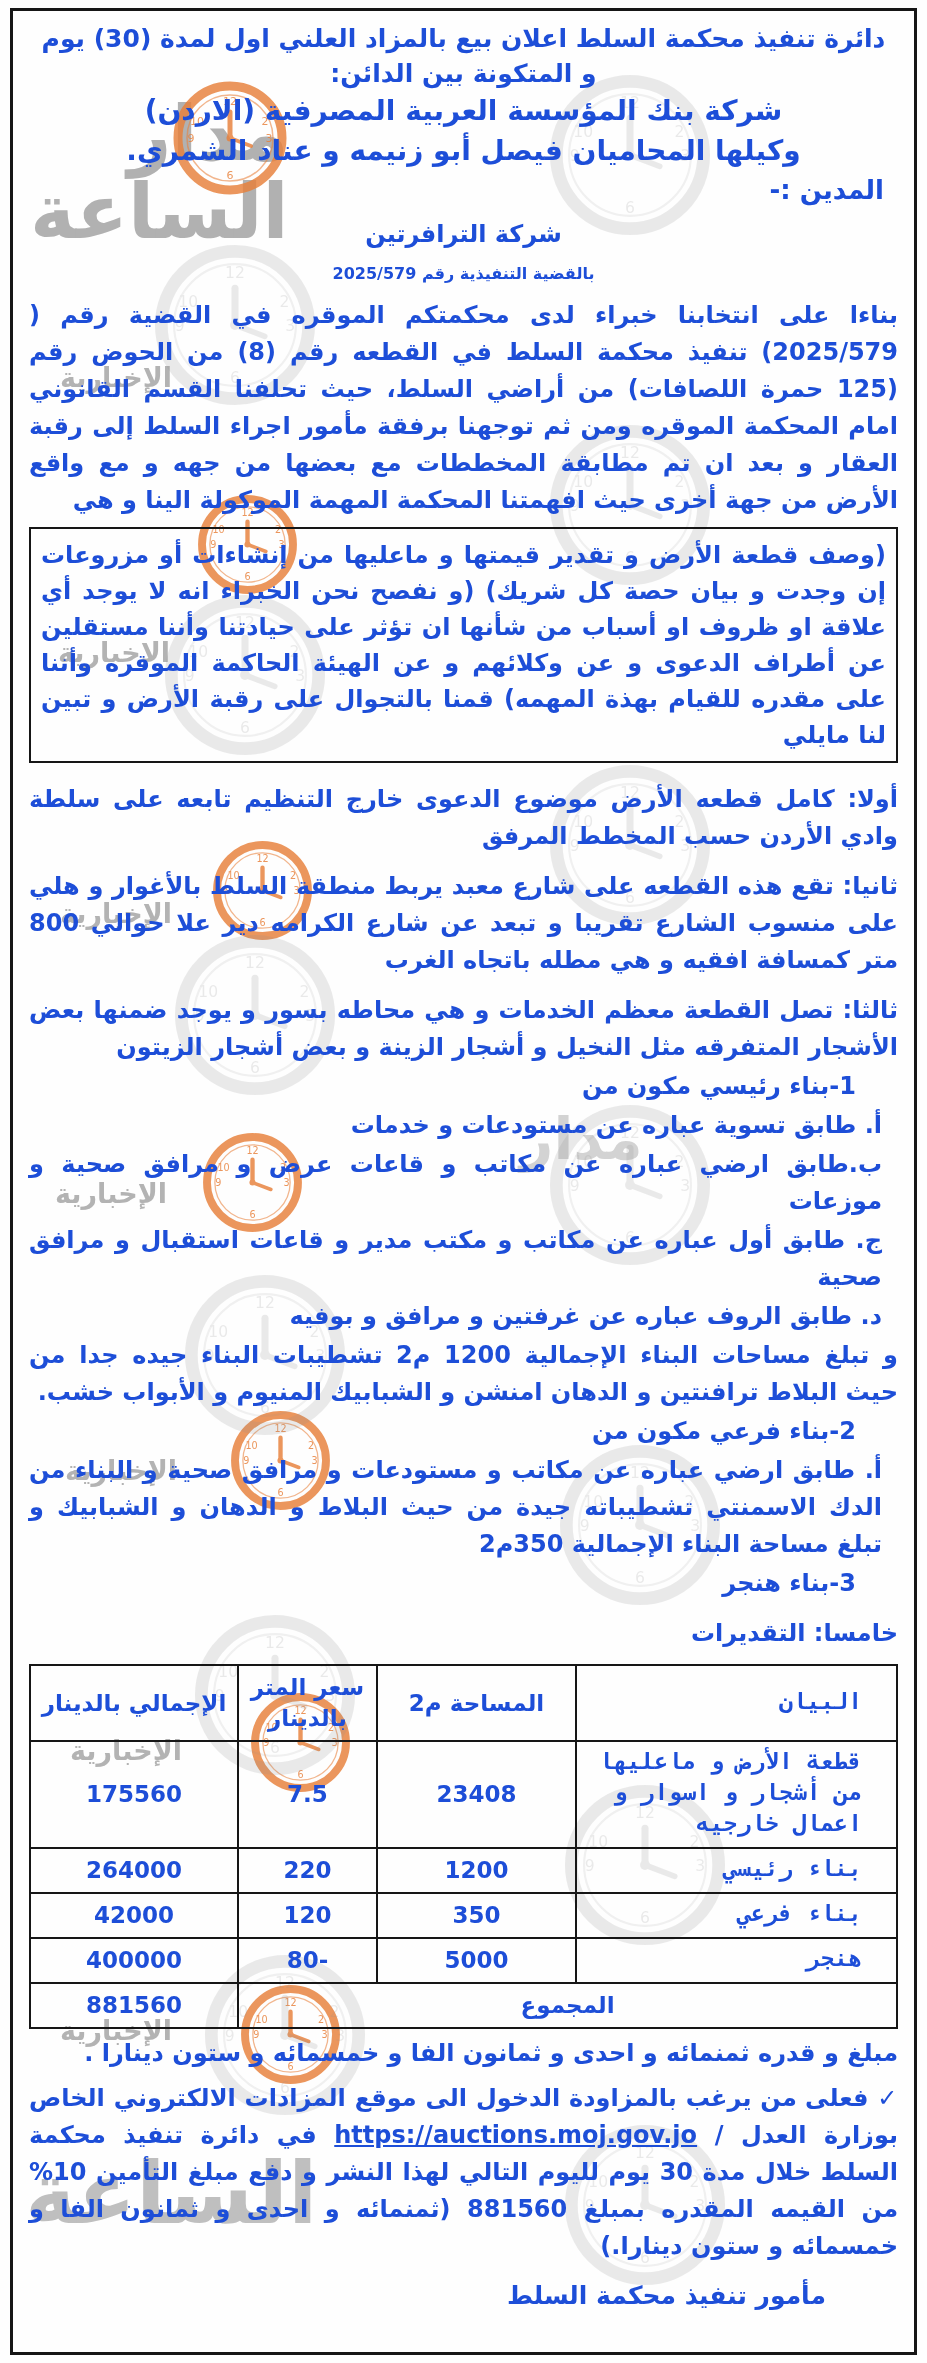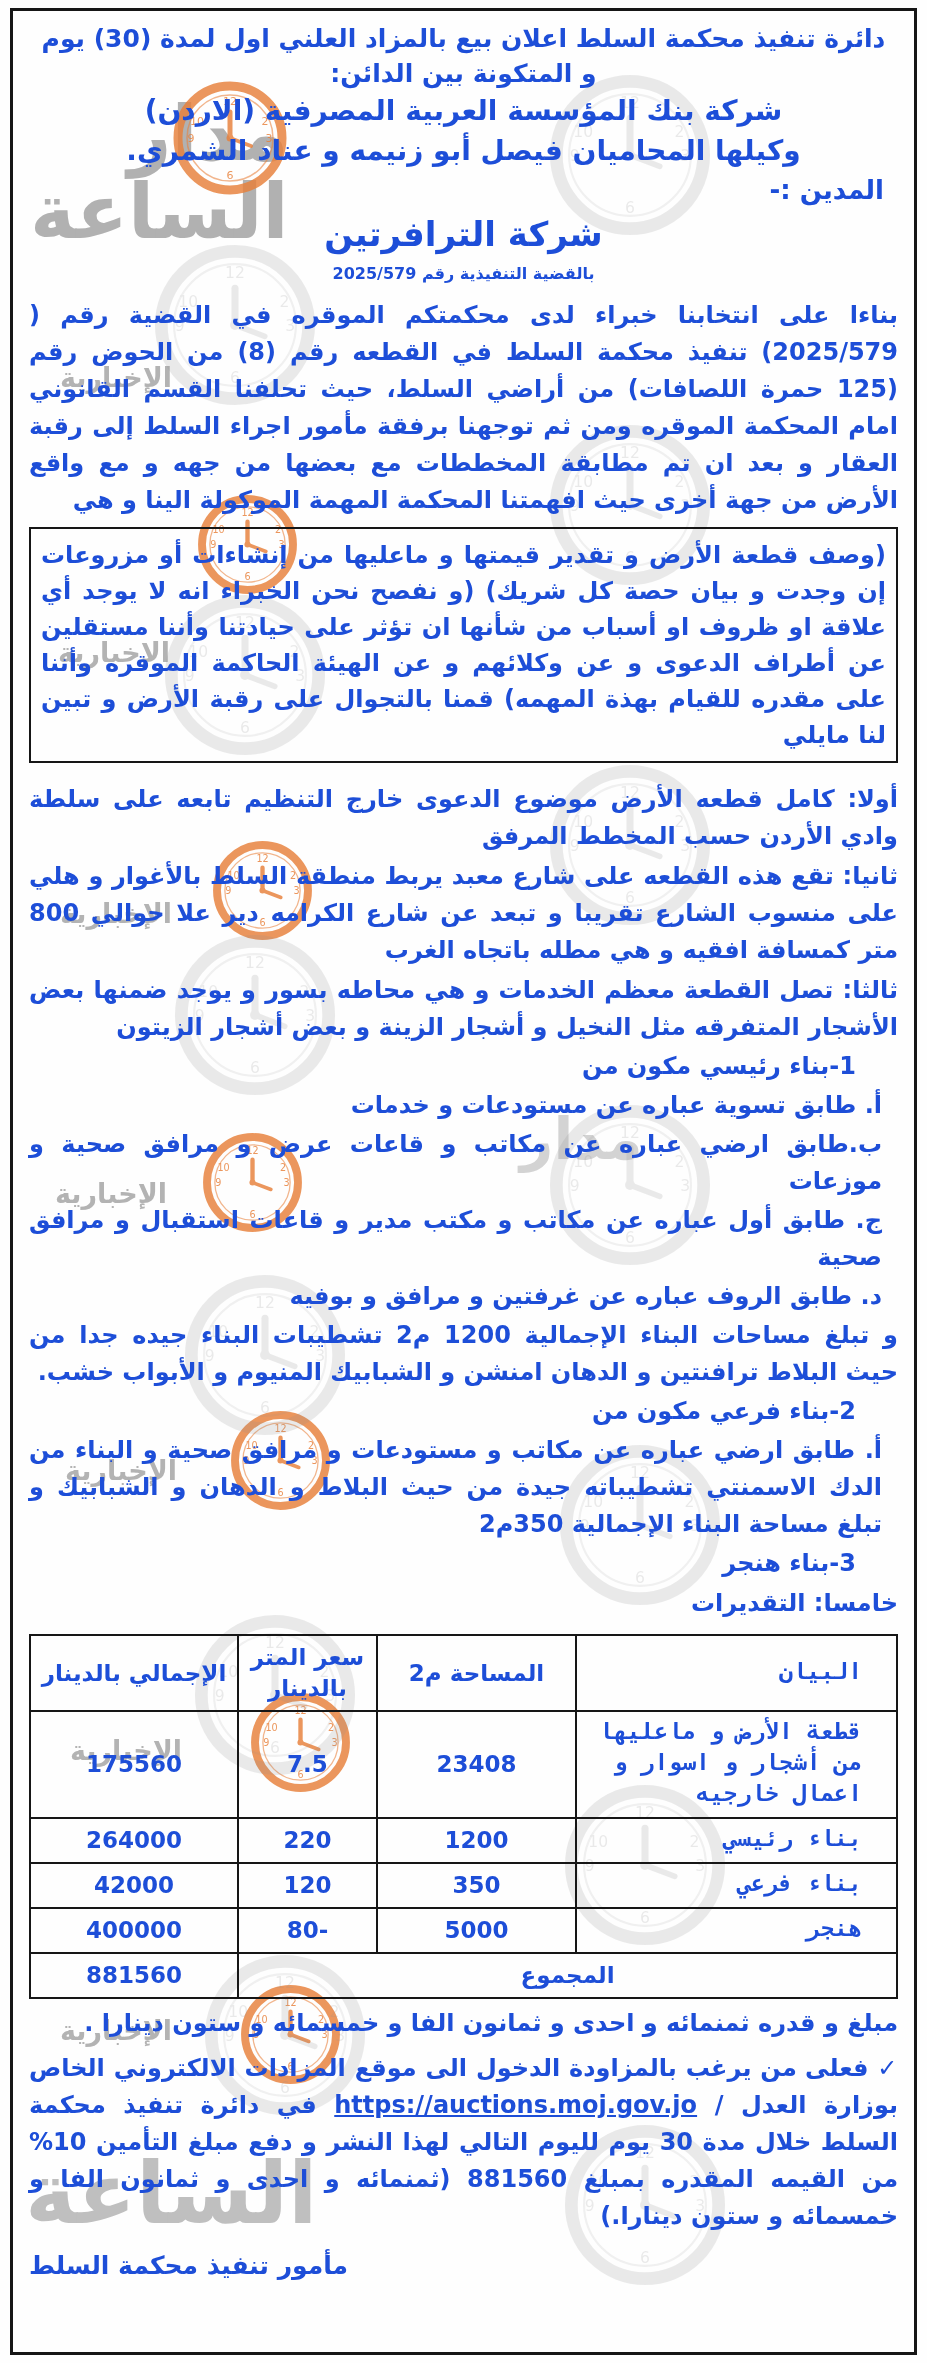--- a/index.html
+++ b/index.html
@@ -14,40 +14,40 @@
   .wm-tag    { position:absolute; color:#a6a6a6; opacity:.85; font-size:27px; font-weight:700; }
   .wm-brand  { position:absolute; color:#737373; font-weight:700; line-height:1.02; opacity:.55; }
 
   
   .frame { position:absolute; left:10px; top:8px; right:10px; bottom:8px;
            border:3px solid #161616; padding:10px 16px 6px;
            direction:rtl; z-index:1; color:#1d4ed8; font-weight:700; }
   .h1 { font-size:25px; line-height:35px; text-align:center; }
   .h2 { font-size:28px; line-height:40px; text-align:center; }
   .debtor { font-size:26px; line-height:38px; text-align:right; padding-right:14px; }
-  .company { font-size:34px; line-height:46px; text-align:center; margin-top:2px; }
+  .company { font-size:24px; line-height:46px; text-align:center; margin-top:2px; }
   .case { font-size:16px; line-height:34px; text-align:center; margin-bottom:6px; }
 
   .body-p { font-size:24px; line-height:37px; text-align:justify; margin:2px 0; }
   .boxed  { border:2.5px solid #161616; padding:8px 10px; margin:8px 0 18px;
             font-size:24px; line-height:36px; text-align:justify; }
-  .sec { margin-top:3px; }
+  .sec { margin-top:13px; }
   .num-title { padding-right:42px; text-align:right; }
   .item { padding-right:16px; }
 
   table.estimates { width:100%; border-collapse:collapse; margin:12px 0 6px; font-size:23px; }
   .estimates th, .estimates td { border:2.5px solid #161616; padding:6px 8px;
             text-align:center; font-weight:700; vertical-align:middle; line-height:31px; }
   .estimates .c-label { text-align:right; padding-right:34px;font-family:Liberation Mono, monospace; }
   .estimates thead th { height:56px; }
 
   .amount-words { font-size:24px; line-height:37px; text-align:right; margin-top:2px; }
   .auction-p { margin-top:8px; }
   .url { text-decoration:underline; direction:ltr; unicode-bidi:isolate; }
-  .signature { font-size:25px; line-height:38px; text-align:left; padding-right:72px; margin-top:12px; }
+  .signature { font-size:25px; line-height:38px; text-align:right; padding-right:72px; margin-top:12px; }
 </style>
 </head>
 <body>
 
 <div class="page">
 
   <div class="wm-layer">
     <svg width="0" height="0" style="position:absolute">
       <symbol id="wm-clock" viewBox="0 0 120 120">
         <circle cx="60" cy="60" r="52" fill="none" stroke="currentColor" stroke-width="9"></circle>

